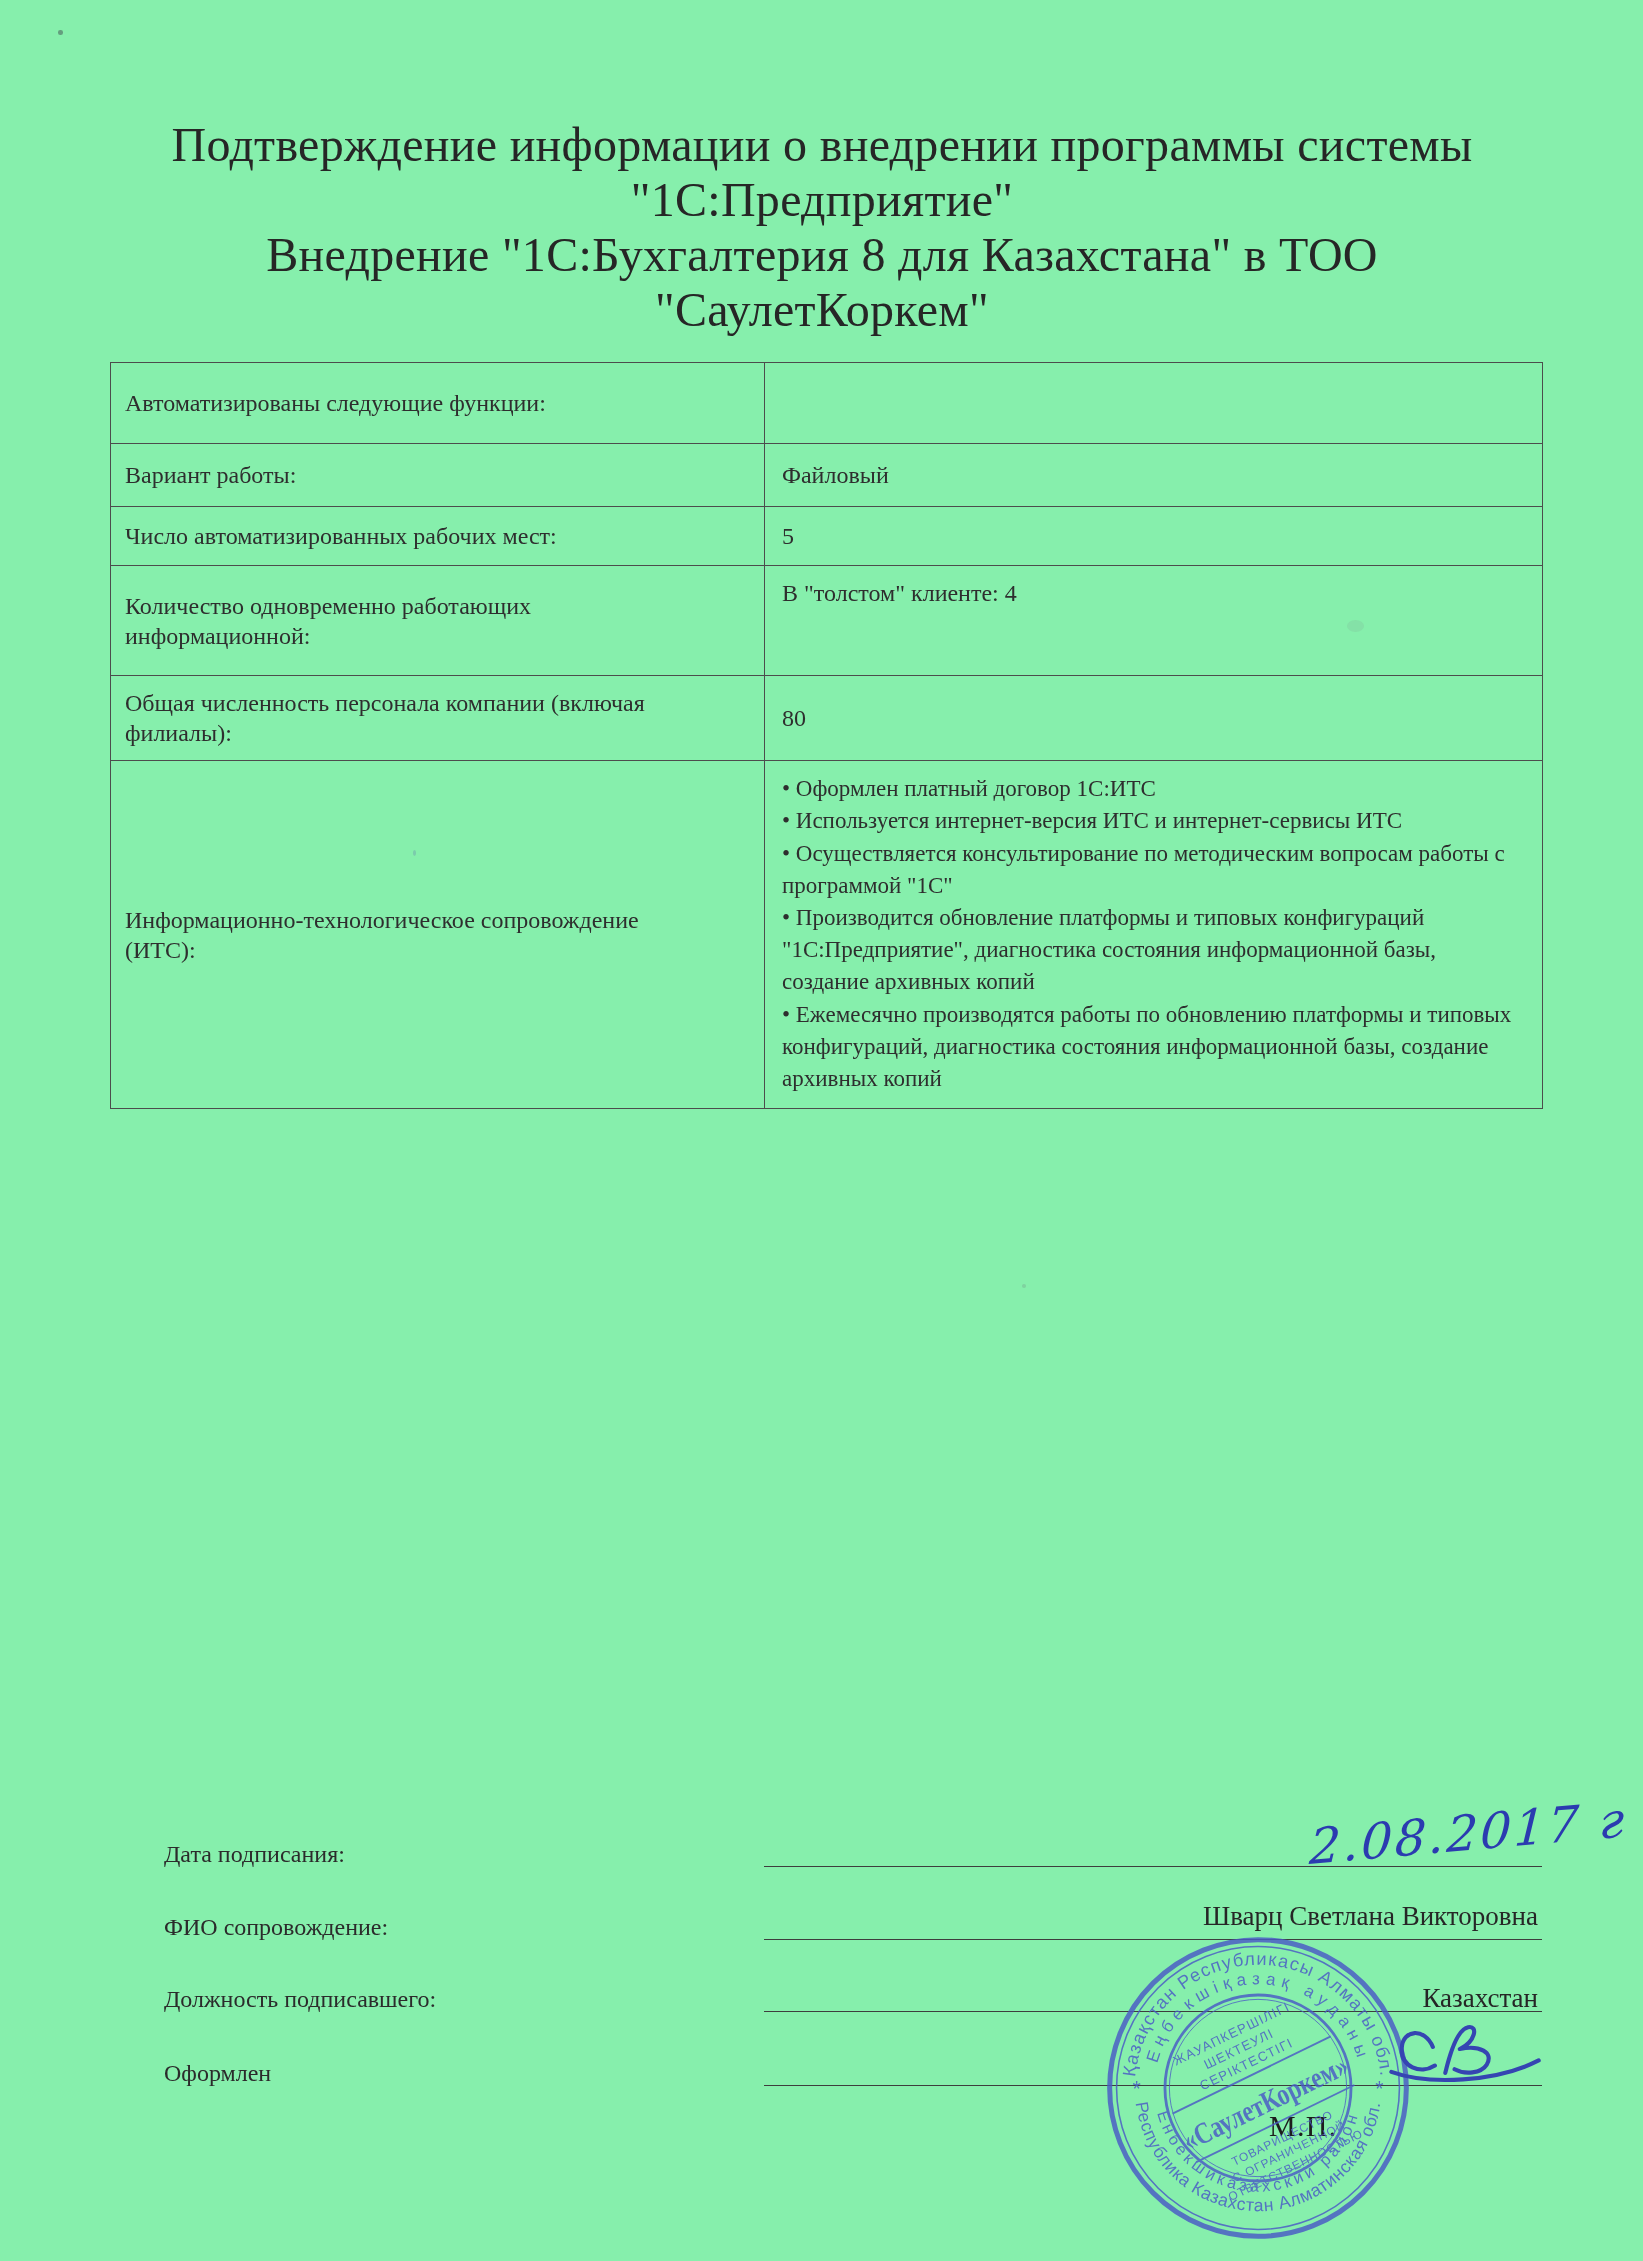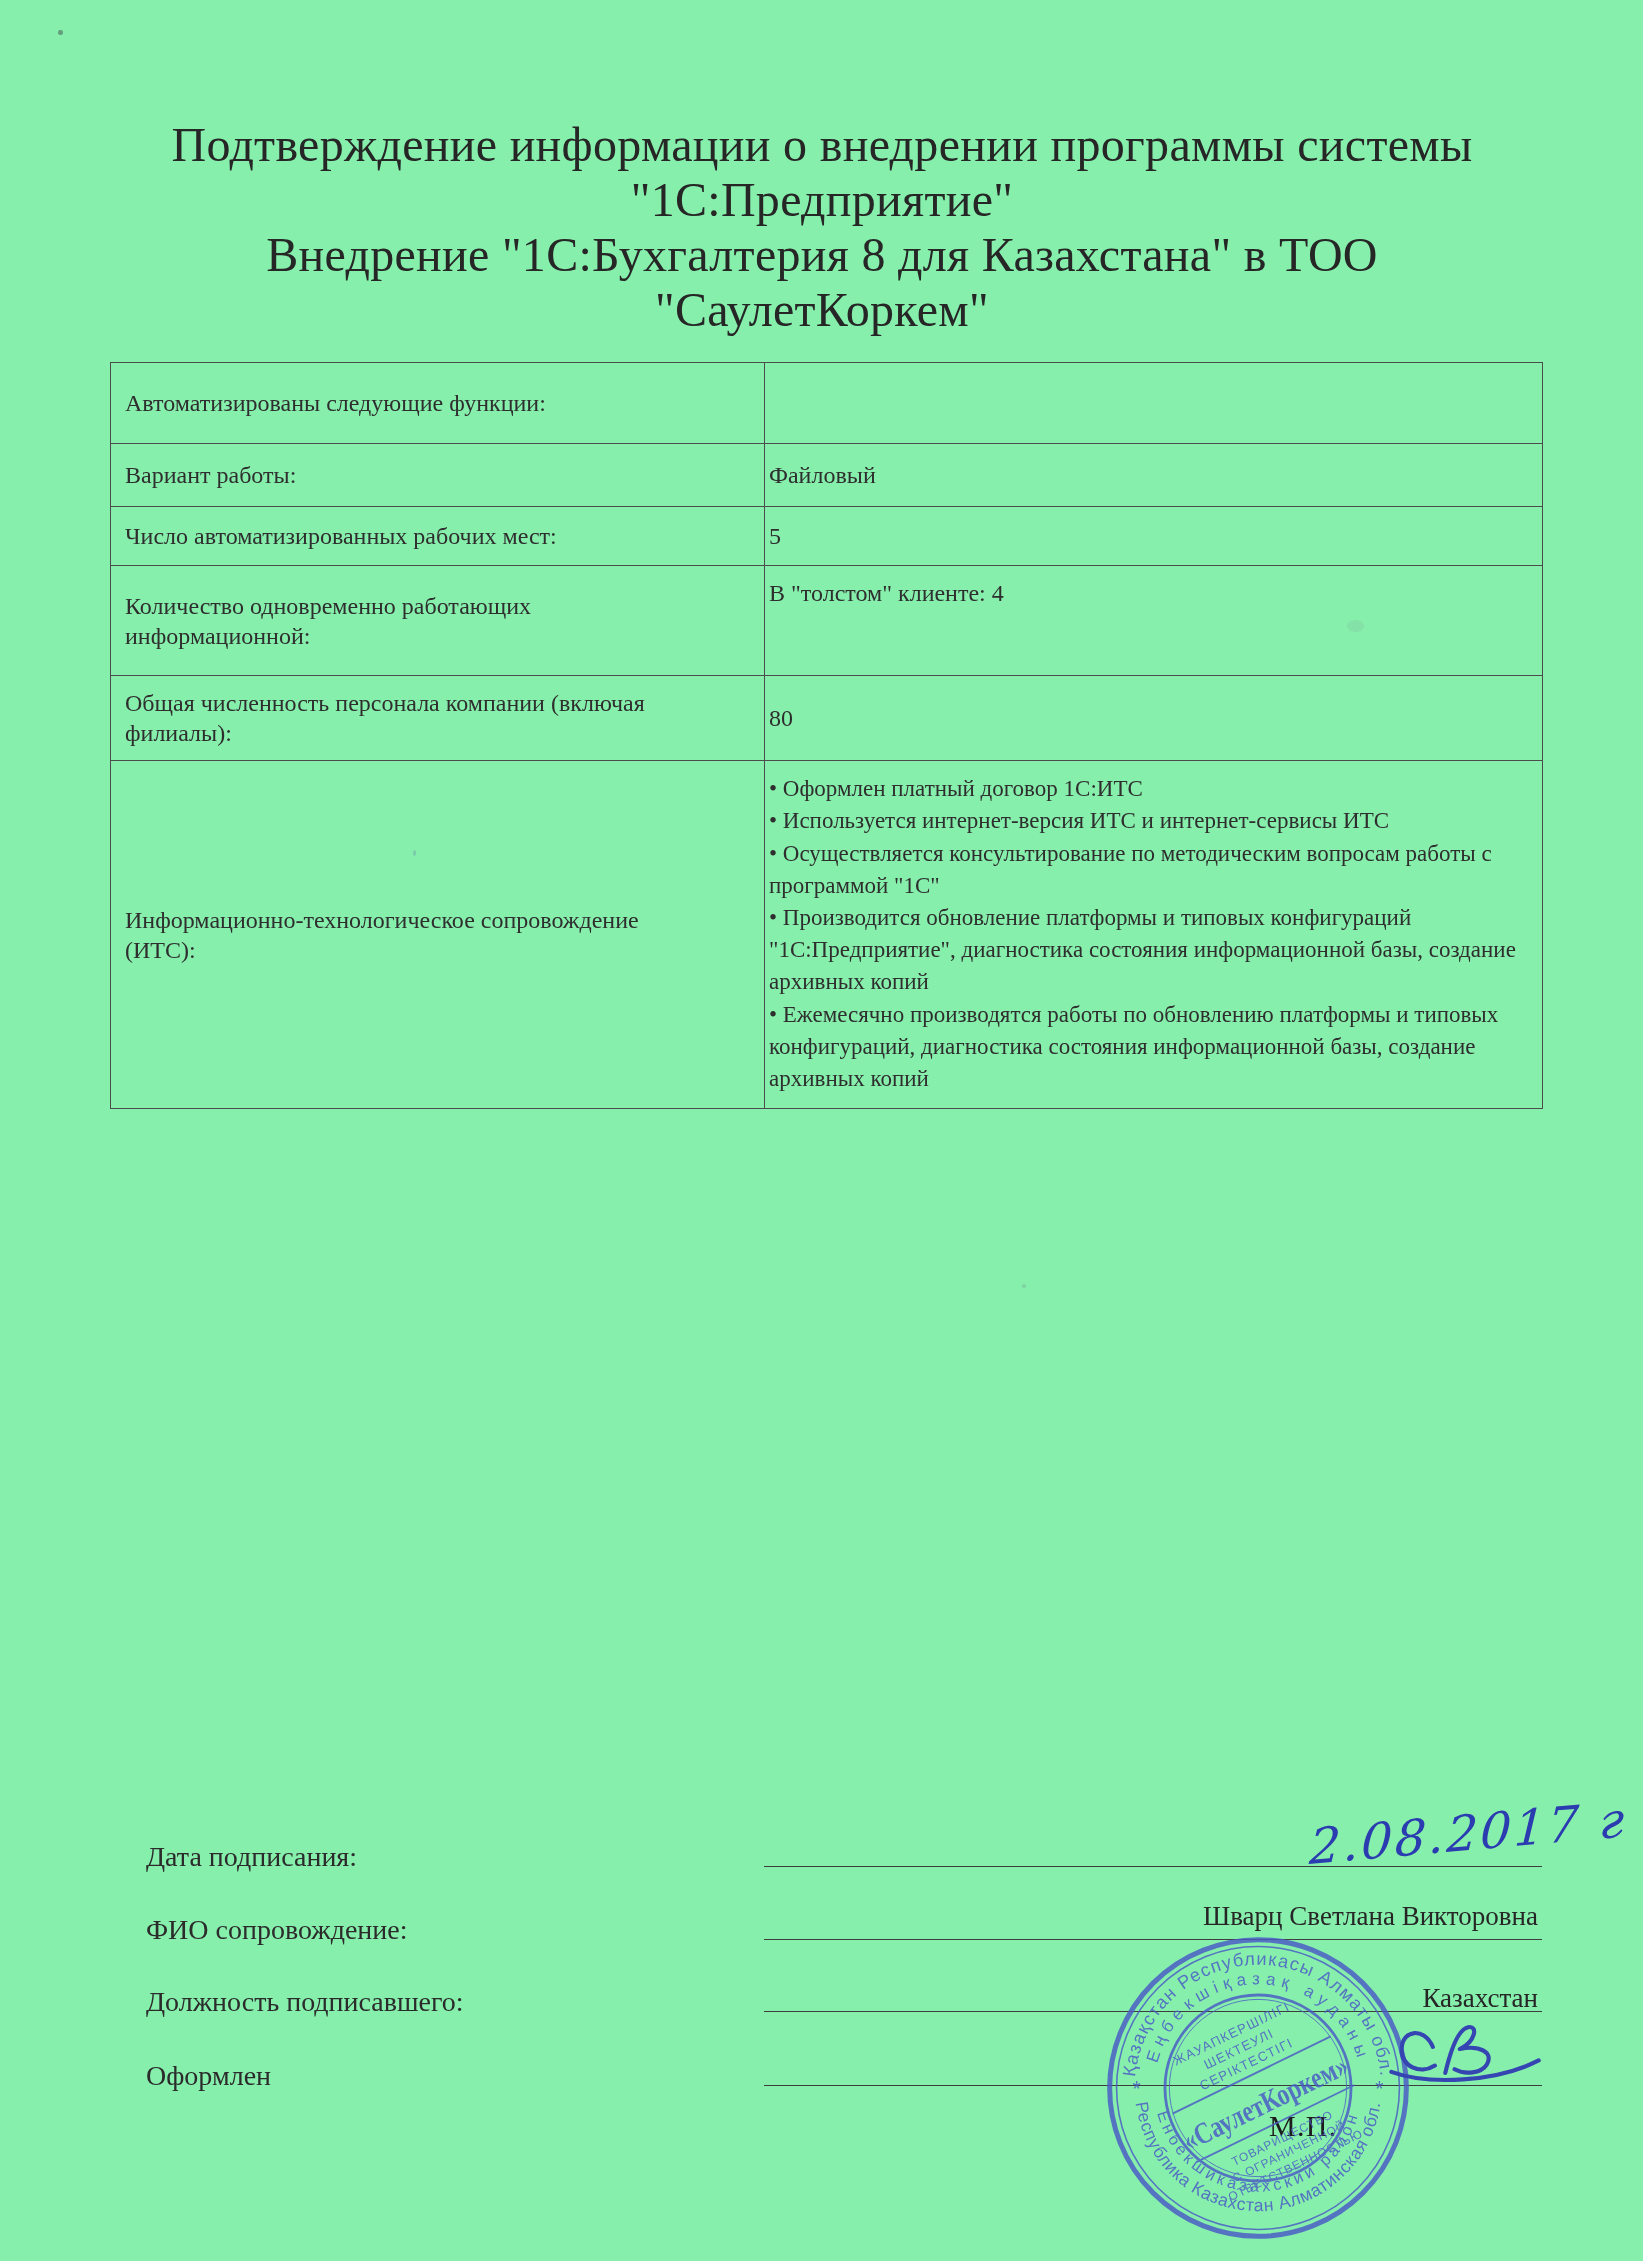--- a/index.html
+++ b/index.html
@@ -22,29 +22,29 @@
     border-collapse: collapse; table-layout: fixed;
   }
   .info-table td {
     border: 1.9px solid #4c4c4c;
     vertical-align: middle;
     font-size: 24px; line-height: 30px; color: #2e2e2e;
     padding: 7.7px 19.3px 7.7px 14px;
     overflow: hidden;
   }
   .info-table td.lbl { padding-right: 84px; }
-  .info-table td.val { padding-left: 4px; border-left-width: 1.3px; }
+  .info-table td.val { padding-left: 17px; border-left-width: 1.3px; }
   .info-table td.lbl { border-right-width: 1.3px; margin-top: 36px; }
   tr.r1 { height: 81px; } tr.r2 { height: 63px; } tr.r3 { height: 59px; }
   tr.r4 { height: 110px; } tr.r5 { height: 85px; } tr.r6 { height: 348px; }
   td.top { vertical-align: top; padding-top: 11.6px; }
   .bullets { font-size: 23px; line-height: 32px; }
   .bullets > div { margin-bottom: 0.6px; }
   
-  .sig-label { position: absolute; left: 146px; font-size: 28px; color: #2b2b2b; white-space: nowrap; }
+  .sig-label { position: absolute; left: 164px; font-size: 24px; color: #2b2b2b; white-space: nowrap; }
   .sig-line  { position: absolute; left: 764px; width: 778px; height: 0; border-top: 1.9px solid #3d3d3d; }
   .sig-value { position: absolute; right: 106px; font-size: 27px; color: #262626; white-space: nowrap; margin-top: 8px; }
   .handwriting {
     position: absolute; left: 1309px; top: 1805px;
     font-size: 49px; color: #2b3bb0; font-style: italic;
     font-family: "DejaVu Serif", serif;
     transform: rotate(-5deg) skewX(-8deg); letter-spacing: 2.6px; white-space: nowrap;
   }
   .mp { position: absolute; left: 1269px; top: 2109px; font-size: 30px; color: #1d1d1d; letter-spacing: 1.3px; }
   .stamp { position: absolute; left: 1104px; top: 1934px; width: 308px; height: 308px; opacity: 0.82; }

